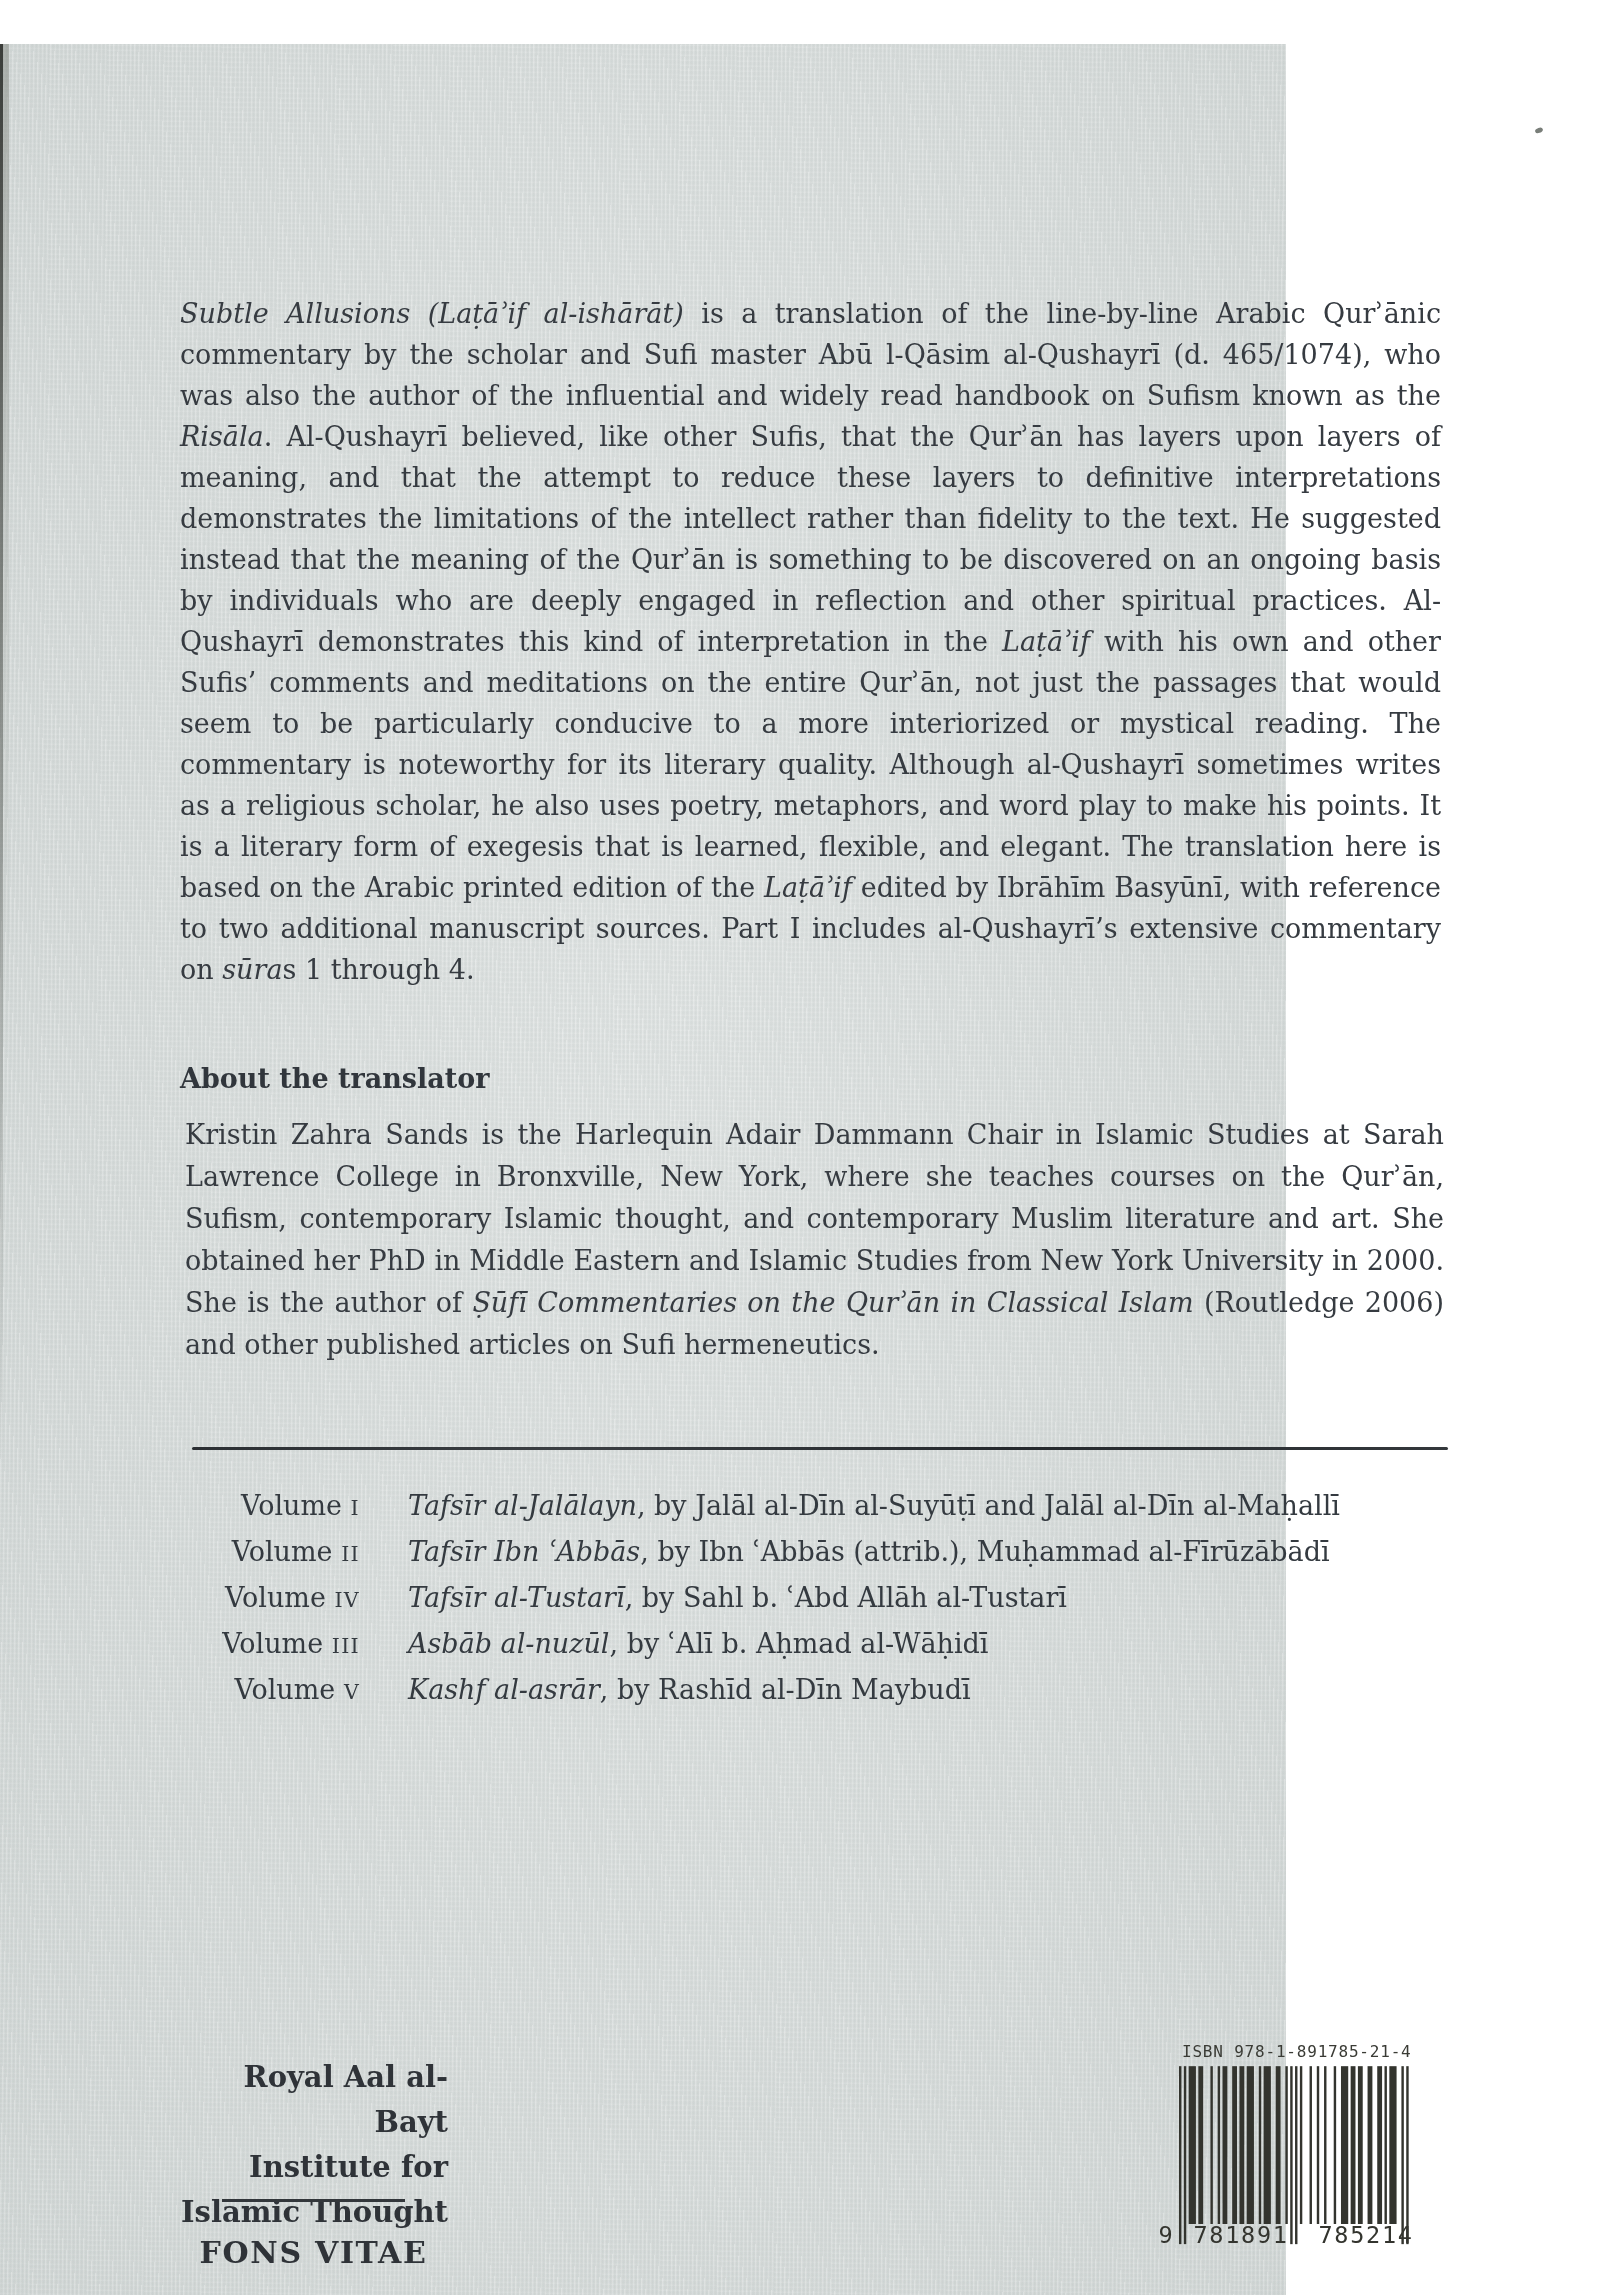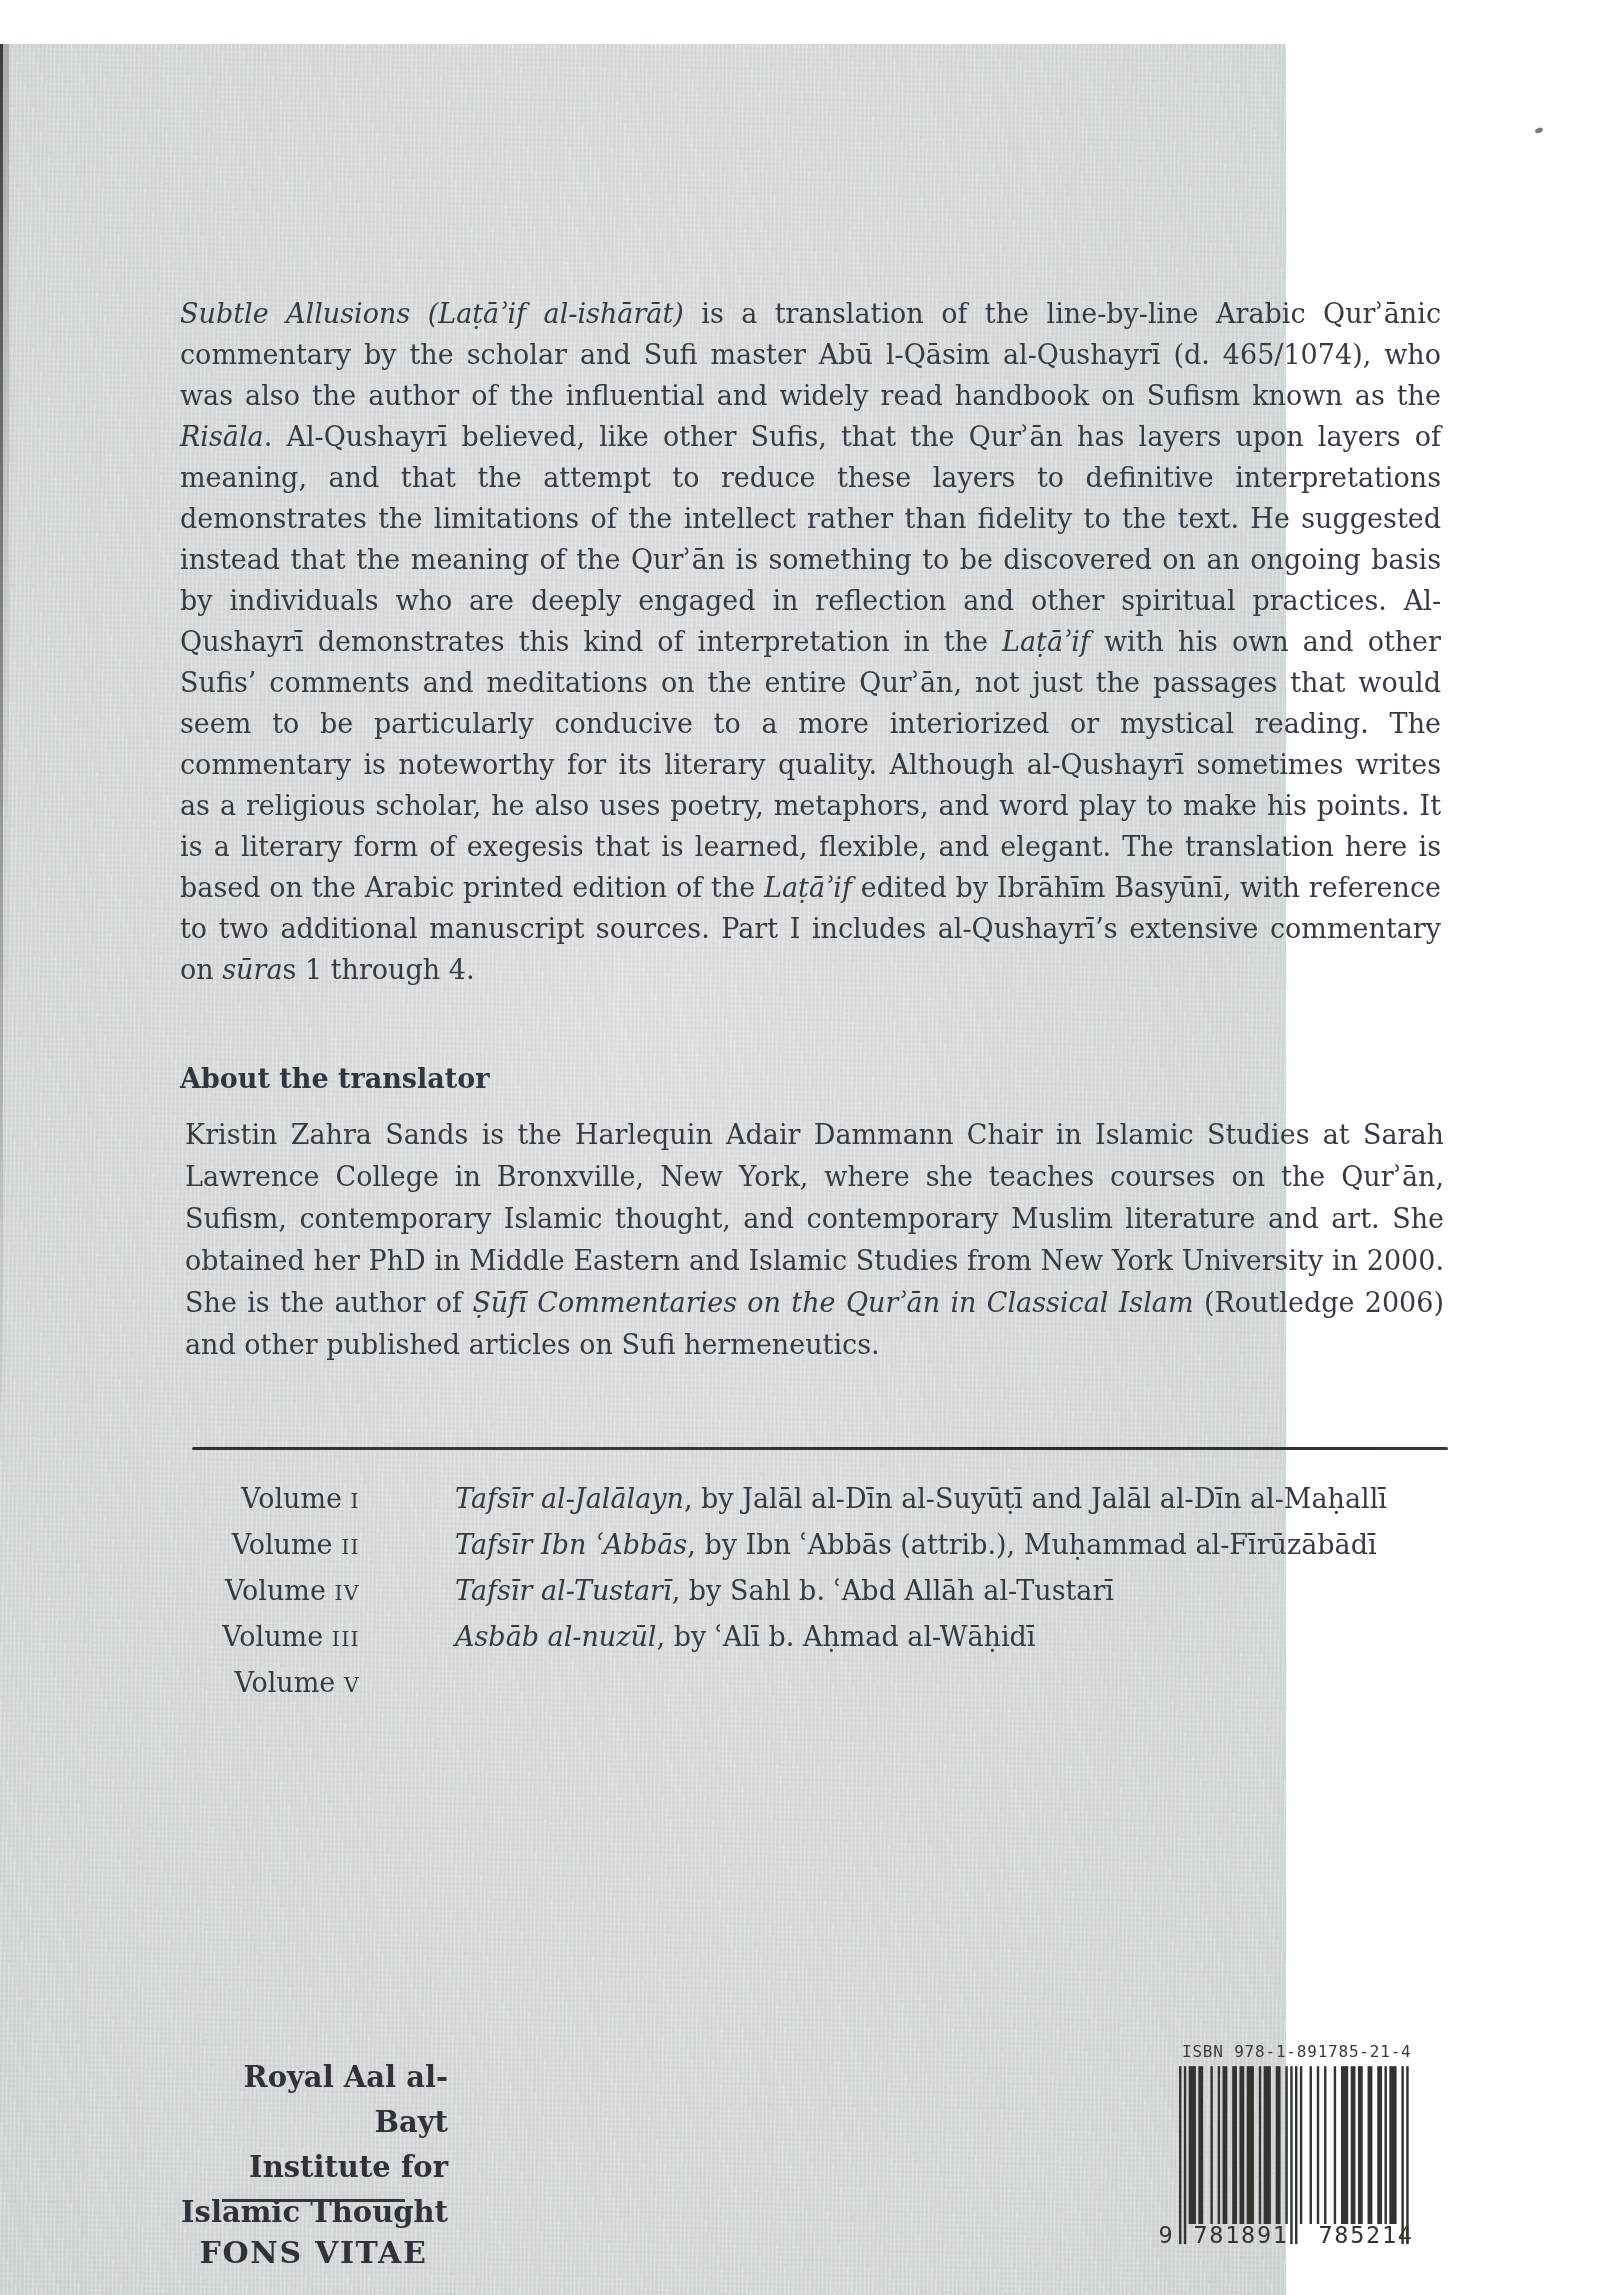--- a/index.html
+++ b/index.html
@@ -40,21 +40,21 @@
     font-size:27px;line-height:42px;text-align:justify;
   }
 
   .rule{
     position:absolute;left:192px;top:1403px;width:1256px;height:3.4px;
     background:linear-gradient(90deg,#2b2f33 0%,#3a3e42 30%,#24282c 65%,#34383c 100%);
     border-radius:1.7px;
   }
 
   .volumes{position:absolute;left:179px;top:1431px;width:1270px;}
-  .vrow{display:flex;height:46px;align-items:center;gap:47px;}
+  .vrow{display:flex;height:46px;align-items:flex-end;}
   .vlabel{width:181px;text-align:right;font-size:27px;color:#343a40;white-space:nowrap;}
   .sc{font-size:0.76em;letter-spacing:1.3px;}
   .vtitle{margin-left:48px;font-size:27px;color:#343a40;white-space:nowrap;}
 
   .institute{
     position:absolute;left:179px;top:2011px;width:269px;margin:0;
     text-align:right;font-size:29px;line-height:45px;font-weight:bold;color:#2f3338;
   }
   .pubrule{position:absolute;left:222px;top:2155px;width:183px;height:2.5px;background:#33373b;}
   .imprint{
@@ -101,20 +101,21 @@
     <div class="vrow">
       <span class="vlabel"><span>Volume</span> <span class="sc">IV</span></span>
       <span class="vtitle"><span class="i">Tafsīr al-Tustarī</span><span>, by Sahl b. ʿAbd Allāh al-Tustarī</span></span>
     </div>
     <div class="vrow">
       <span class="vlabel"><span>Volume</span> <span class="sc">III</span></span>
       <span class="vtitle"><span class="i">Asbāb al-nuzūl</span><span>, by ʿAlī b. Aḥmad al-Wāḥidī</span></span>
     </div>
     <div class="vrow">
       <span class="vlabel"><span>Volume</span> <span class="sc">V</span></span>
+      <span class="vtitle"><span class="i">Kashf al-asrār</span><span>, by Rashīd al-Dīn Maybudī</span></span>
     </div>
   </div>
 
   <p class="institute">
     <span>Royal Aal al-Bayt</span><br>
     <span>Institute for</span><br>
     <span>Islamic Thought</span>
   </p>
   <div class="pubrule"></div>
   <p class="imprint">FONS VITAE</p>

